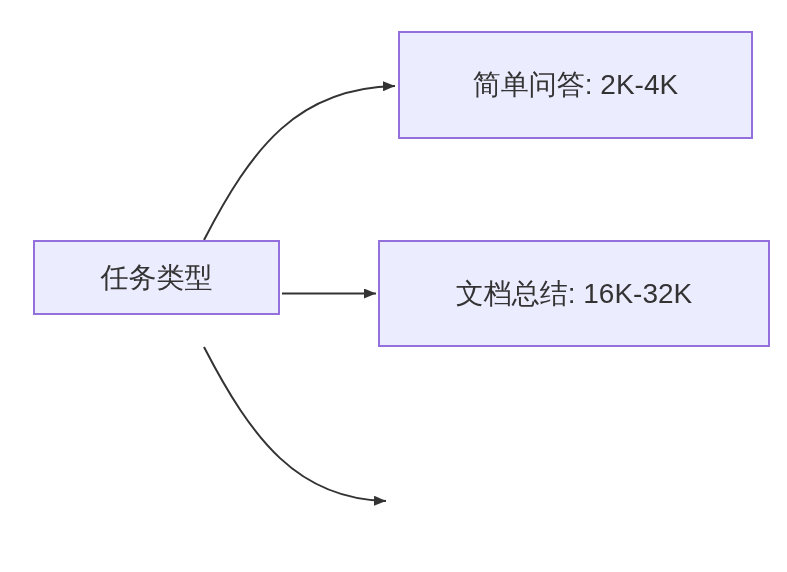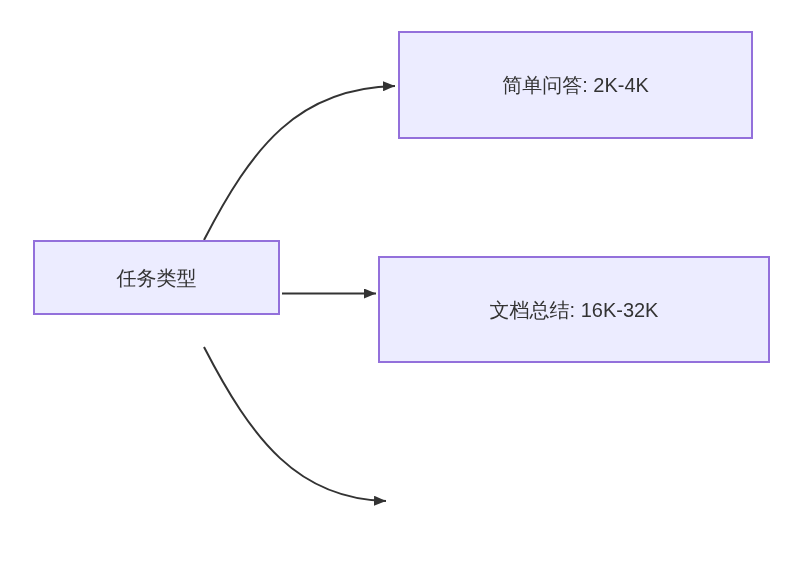--- a/index.html
+++ b/index.html
@@ -29,27 +29,27 @@
   }
   .node {
     position: absolute;
     box-sizing: border-box;
     background: #ECECFF;
     border: 2px solid #9370DB;
     display: flex;
     align-items: center;
     justify-content: center;
     color: #333333;
-    font-size: 20px;
+    font-size: 28px;
     line-height: 1.2;
     white-space: nowrap;
   }
   .node-root   { left: 33px;  top: 240px; width: 247px; height: 75px; }
   .node-top    { left: 398px; top: 31px;  width: 355px; height: 108px; }
-  .node-middle { left: 378px; top: 240px; width: 392px; height: 107px; margin-top: 16px; }
+  .node-middle { left: 378px; top: 240px; width: 392px; height: 107px; }
   .node-bottom { left: 388px; top: 446px; width: 375px; height: 109px; }
 </style>
 </head>
 <body>
 
 <div class="canvas">
 
   <svg class="edges" viewBox="0 0 787 572" xmlns="http://www.w3.org/2000/svg" aria-hidden="true">
     <defs>
       <marker id="arrowhead" viewBox="0 0 12 10" refX="12" refY="5" markerWidth="6" markerHeight="5" orient="auto">

